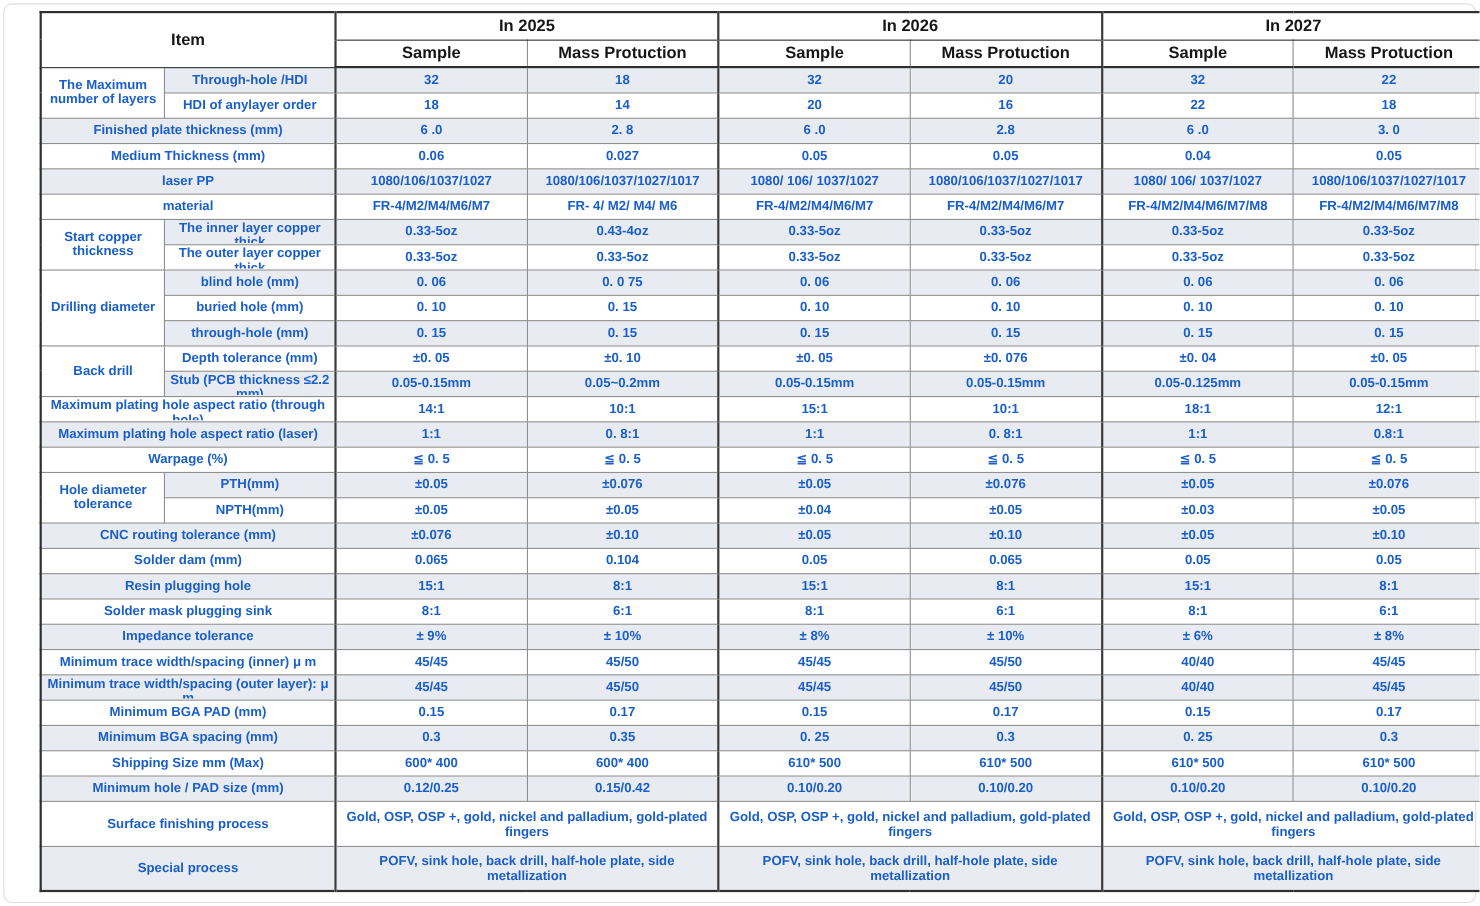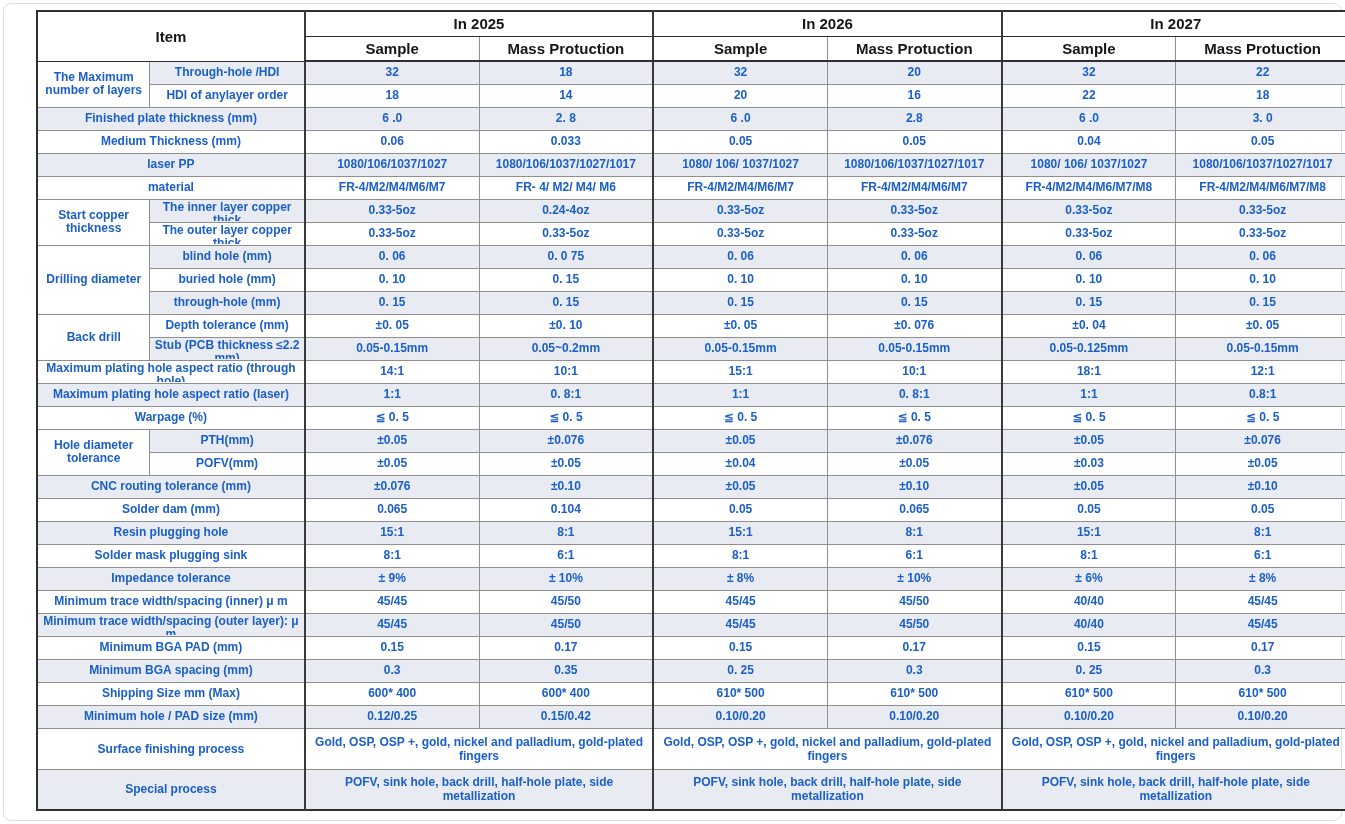--- a/index.html
+++ b/index.html
@@ -150,21 +150,21 @@
           </td>
         </tr>
         <tr>
           <td class="label-cell" colspan="2" rowspan="1">
             <span class="cc">Medium Thickness (mm)</span>
           </td>
           <td class="value-cell sec" colspan="1" rowspan="1">
             <span class="cc">0.06</span>
           </td>
           <td class="value-cell" colspan="1" rowspan="1">
-            <span class="cc">0.033</span>
+            <span class="cc">0.027</span>
           </td>
           <td class="value-cell sec" colspan="1" rowspan="1">
             <span class="cc">0.05</span>
           </td>
           <td class="value-cell" colspan="1" rowspan="1">
             <span class="cc">0.05</span>
           </td>
           <td class="value-cell sec" colspan="1" rowspan="1">
             <span class="cc">0.04</span>
           </td>
@@ -223,21 +223,21 @@
             <span class="cc">Start copper thickness</span>
           </td>
           <td class="label-cell" colspan="1" rowspan="1">
             <span class="cc clip">The inner layer  copper
 thick</span>
           </td>
           <td class="value-cell sec" colspan="1" rowspan="1">
             <span class="cc">0.33-5oz</span>
           </td>
           <td class="value-cell" colspan="1" rowspan="1">
-            <span class="cc">0.24-4oz</span>
+            <span class="cc">0.43-4oz</span>
           </td>
           <td class="value-cell sec" colspan="1" rowspan="1">
             <span class="cc">0.33-5oz</span>
           </td>
           <td class="value-cell" colspan="1" rowspan="1">
             <span class="cc">0.33-5oz</span>
           </td>
           <td class="value-cell sec" colspan="1" rowspan="1">
             <span class="cc">0.33-5oz</span>
           </td>
@@ -482,21 +482,21 @@
           </td>
           <td class="value-cell sec" colspan="1" rowspan="1">
             <span class="cc">±0.05</span>
           </td>
           <td class="value-cell" colspan="1" rowspan="1">
             <span class="cc">±0.076</span>
           </td>
         </tr>
         <tr>
           <td class="label-cell" colspan="1" rowspan="1">
-            <span class="cc">POFV(mm)</span>
+            <span class="cc">NPTH(mm)</span>
           </td>
           <td class="value-cell sec" colspan="1" rowspan="1">
             <span class="cc">±0.05</span>
           </td>
           <td class="value-cell" colspan="1" rowspan="1">
             <span class="cc">±0.05</span>
           </td>
           <td class="value-cell sec" colspan="1" rowspan="1">
             <span class="cc">±0.04</span>
           </td>

